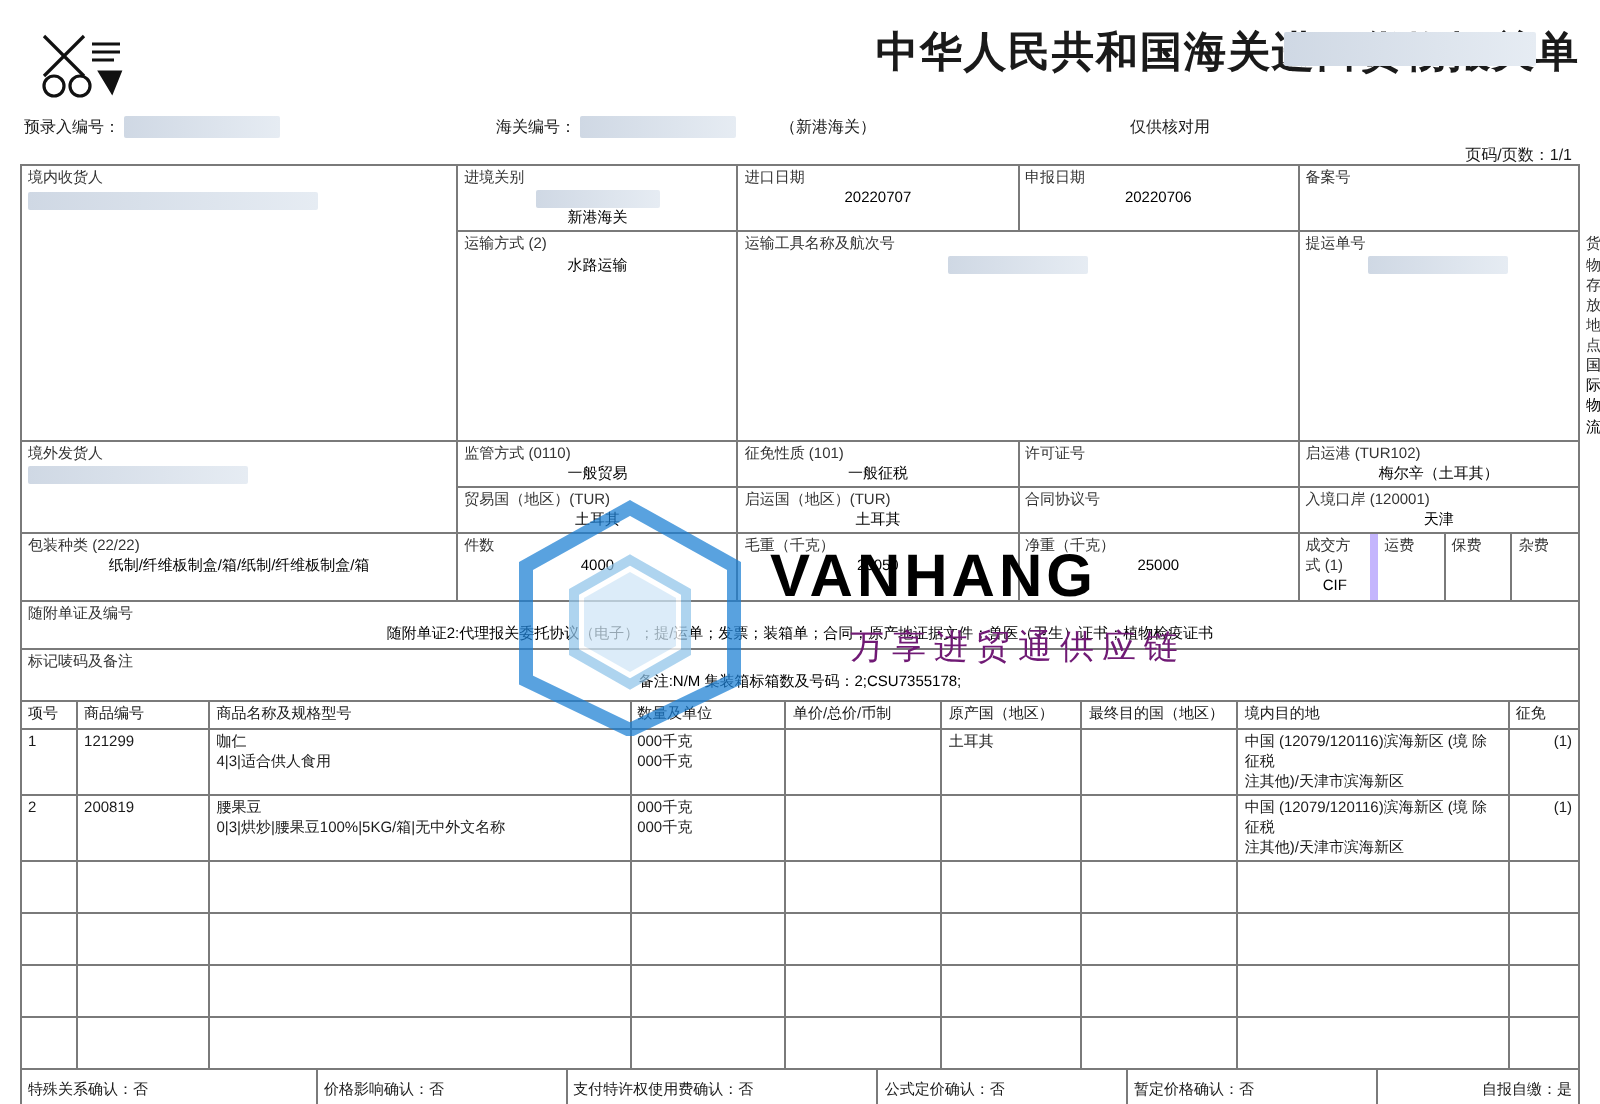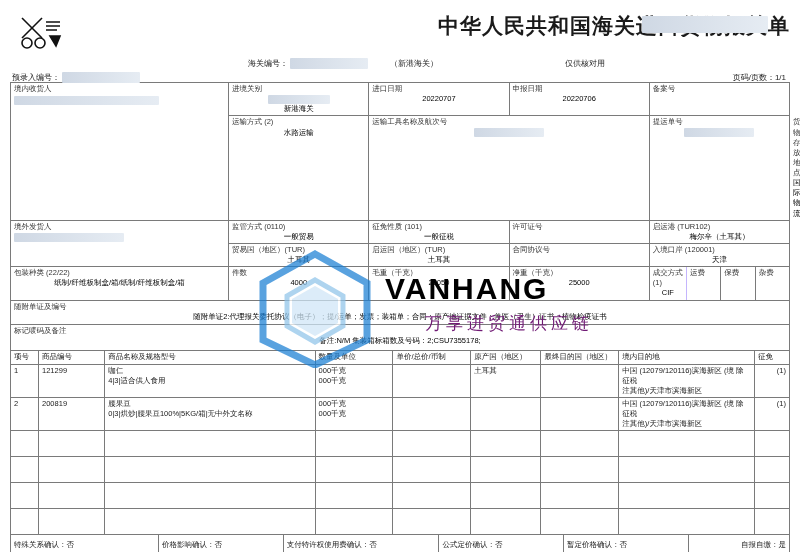--- a/index.html
+++ b/index.html
@@ -28,21 +28,21 @@
   }
   .redact {
     background:linear-gradient(90deg,#cfd8e4,#e6ecf3);
     display:inline-block;
     vertical-align:middle;
     border-radius:1px;
   }
   .hdr-redact { position:absolute; right:22px; top:8px; width:126px; height:17px; }
 
   .subhead { position:relative; height:26px; font-size:8px; }
-  .sub-l { position:absolute; left:2px; top:16px; }
+  .sub-l { position:absolute; left:2px; top:2px; }
   .sub-c { position:absolute; left:238px; top:2px; }
   .sub-c2 { position:absolute; left:380px; top:2px; }
   .sub-r { position:absolute; left:555px; top:2px; }
   .sub-page { position:absolute; right:4px; top:16px; }
 
   
   table.grid { border-collapse:collapse; width:100%; table-layout:fixed;padding-left:32px; }
   table.grid td { border:1px solid #7a7a7a; padding:1px 3px; vertical-align:top; font-size:7.5px; line-height:1.35; height:14px; }
   .lbl { color:#333; }
   .val { color:#000;text-align:center; }
@@ -217,21 +217,21 @@
       <td>
         <div class="lbl">毛重（千克）</div>
         <div class="val">26050</div>
       </td>
       <td>
         <div class="lbl">净重（千克）</div>
         <div class="val">25000</div>
       </td>
       <td style="padding:0">
         <div style="display:flex;height:100%">
-          <div style="flex:1.1;border-right:1px solid #c4b5fd;padding:1px 3px">
+          <div style="flex:1.1;border-right:4px solid #c4b5fd;padding:1px 3px">
             <div class="lbl">成交方式 (1)</div>
             <div class="val">CIF</div>
           </div>
           <div style="flex:1;border-right:1px solid #7a7a7a;padding:1px 3px">
             <div class="lbl">运费</div>
             <div class="val"></div>
           </div>
           <div style="flex:1;border-right:1px solid #7a7a7a;padding:1px 3px">
             <div class="lbl">保费</div>
             <div class="val"></div>

